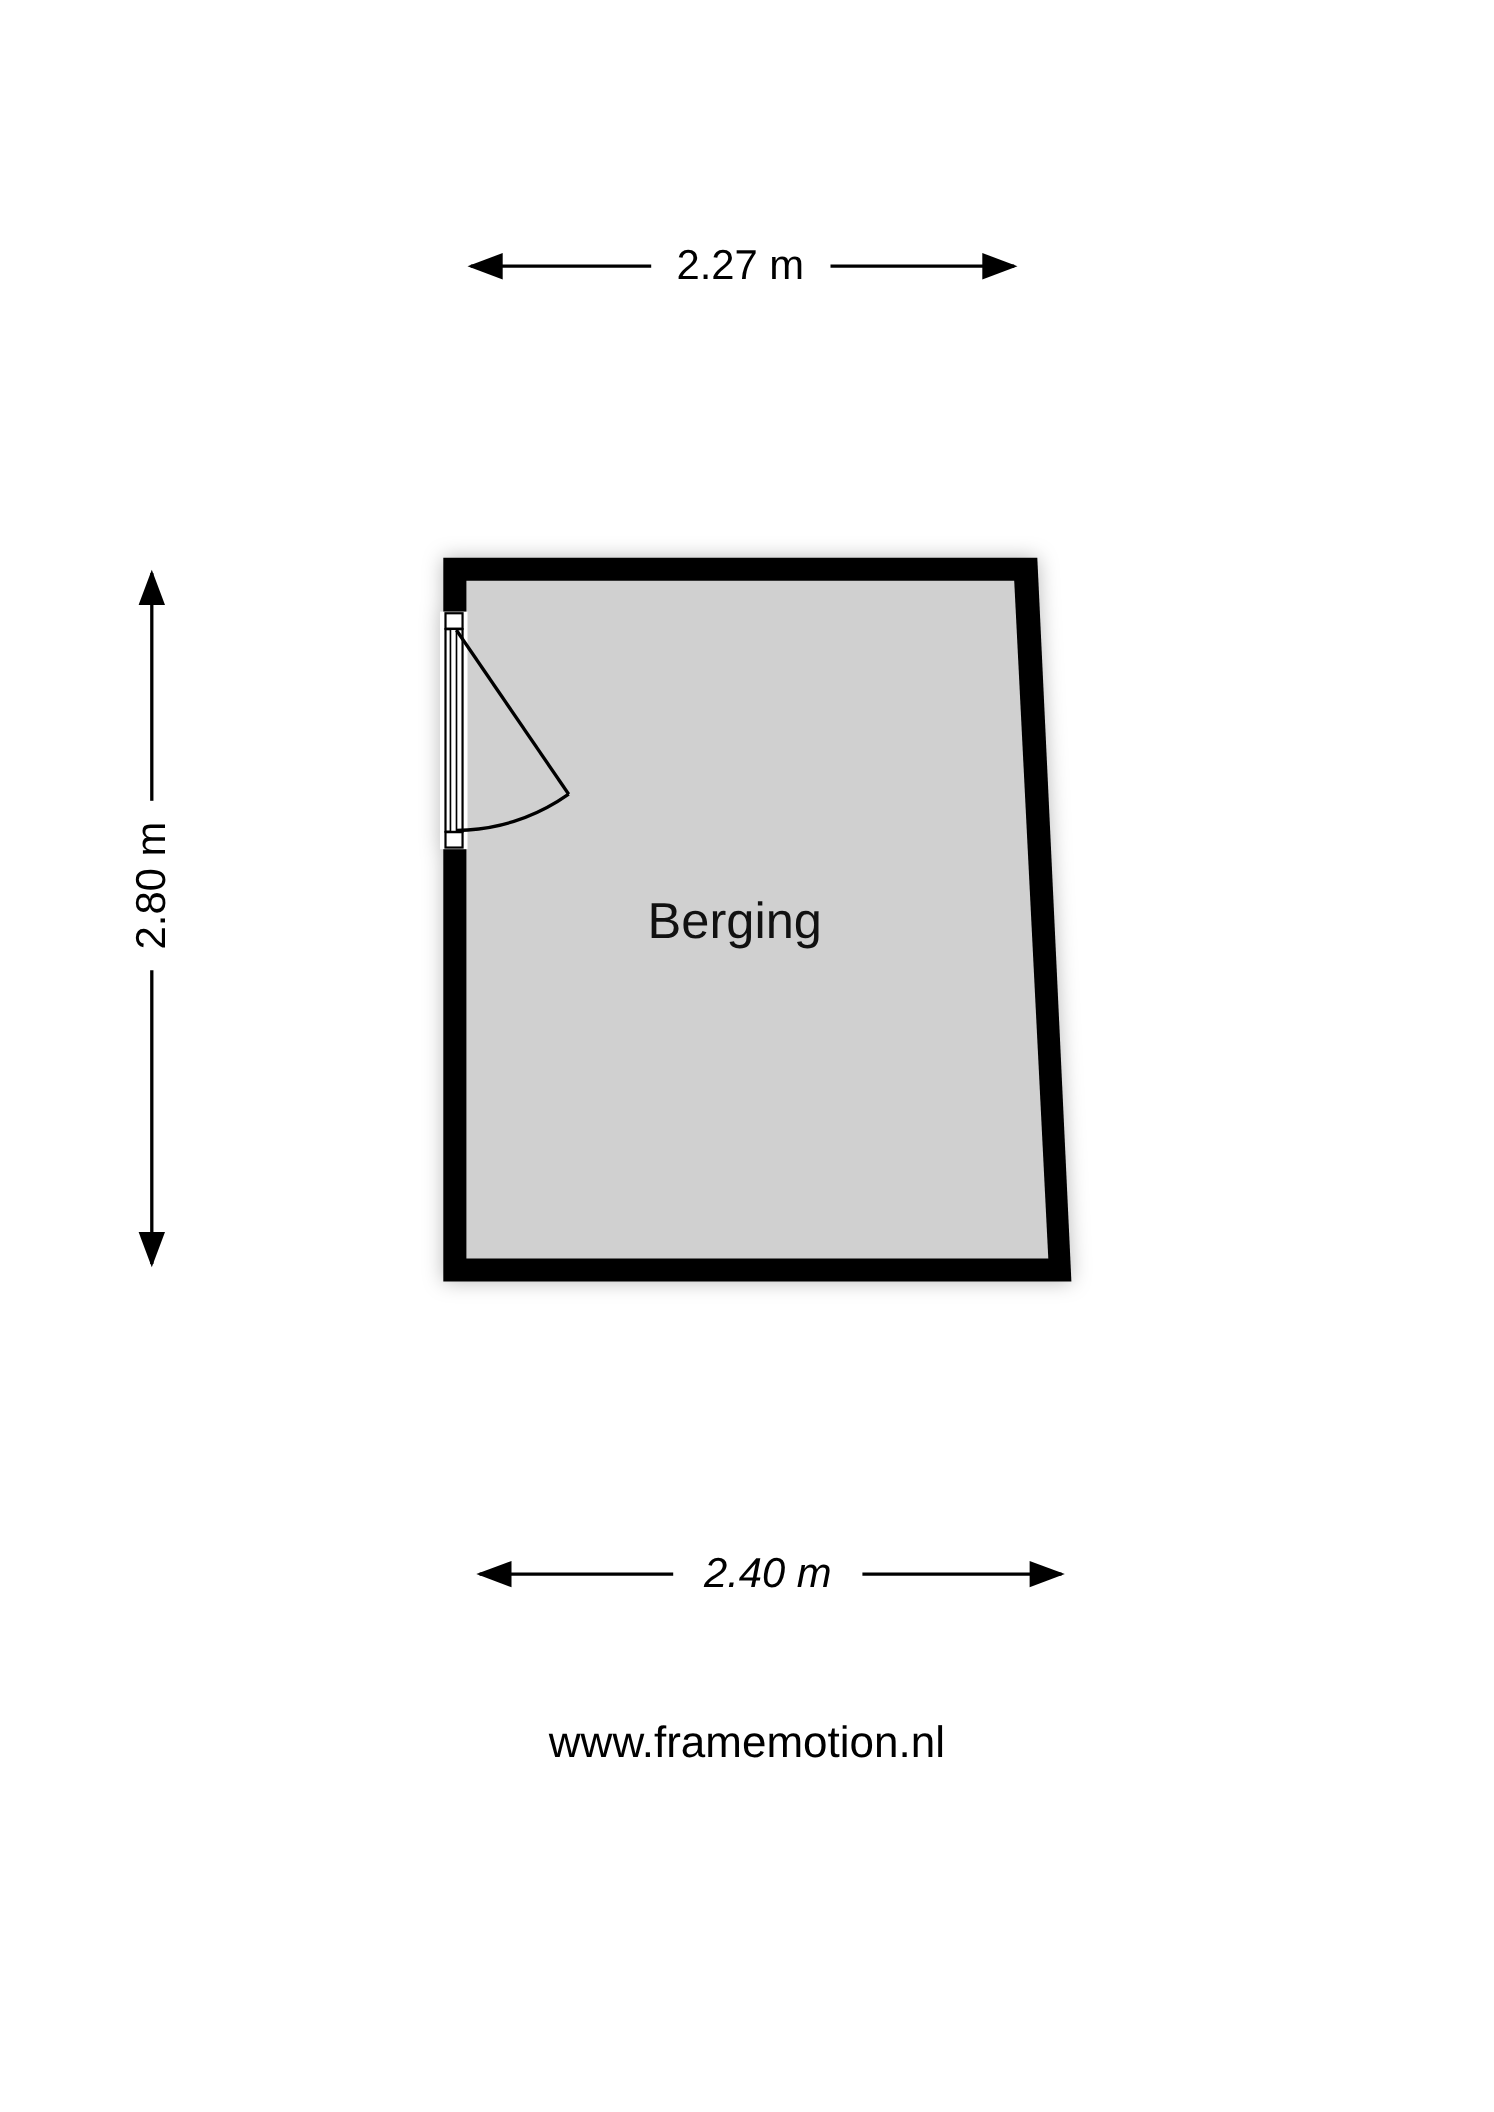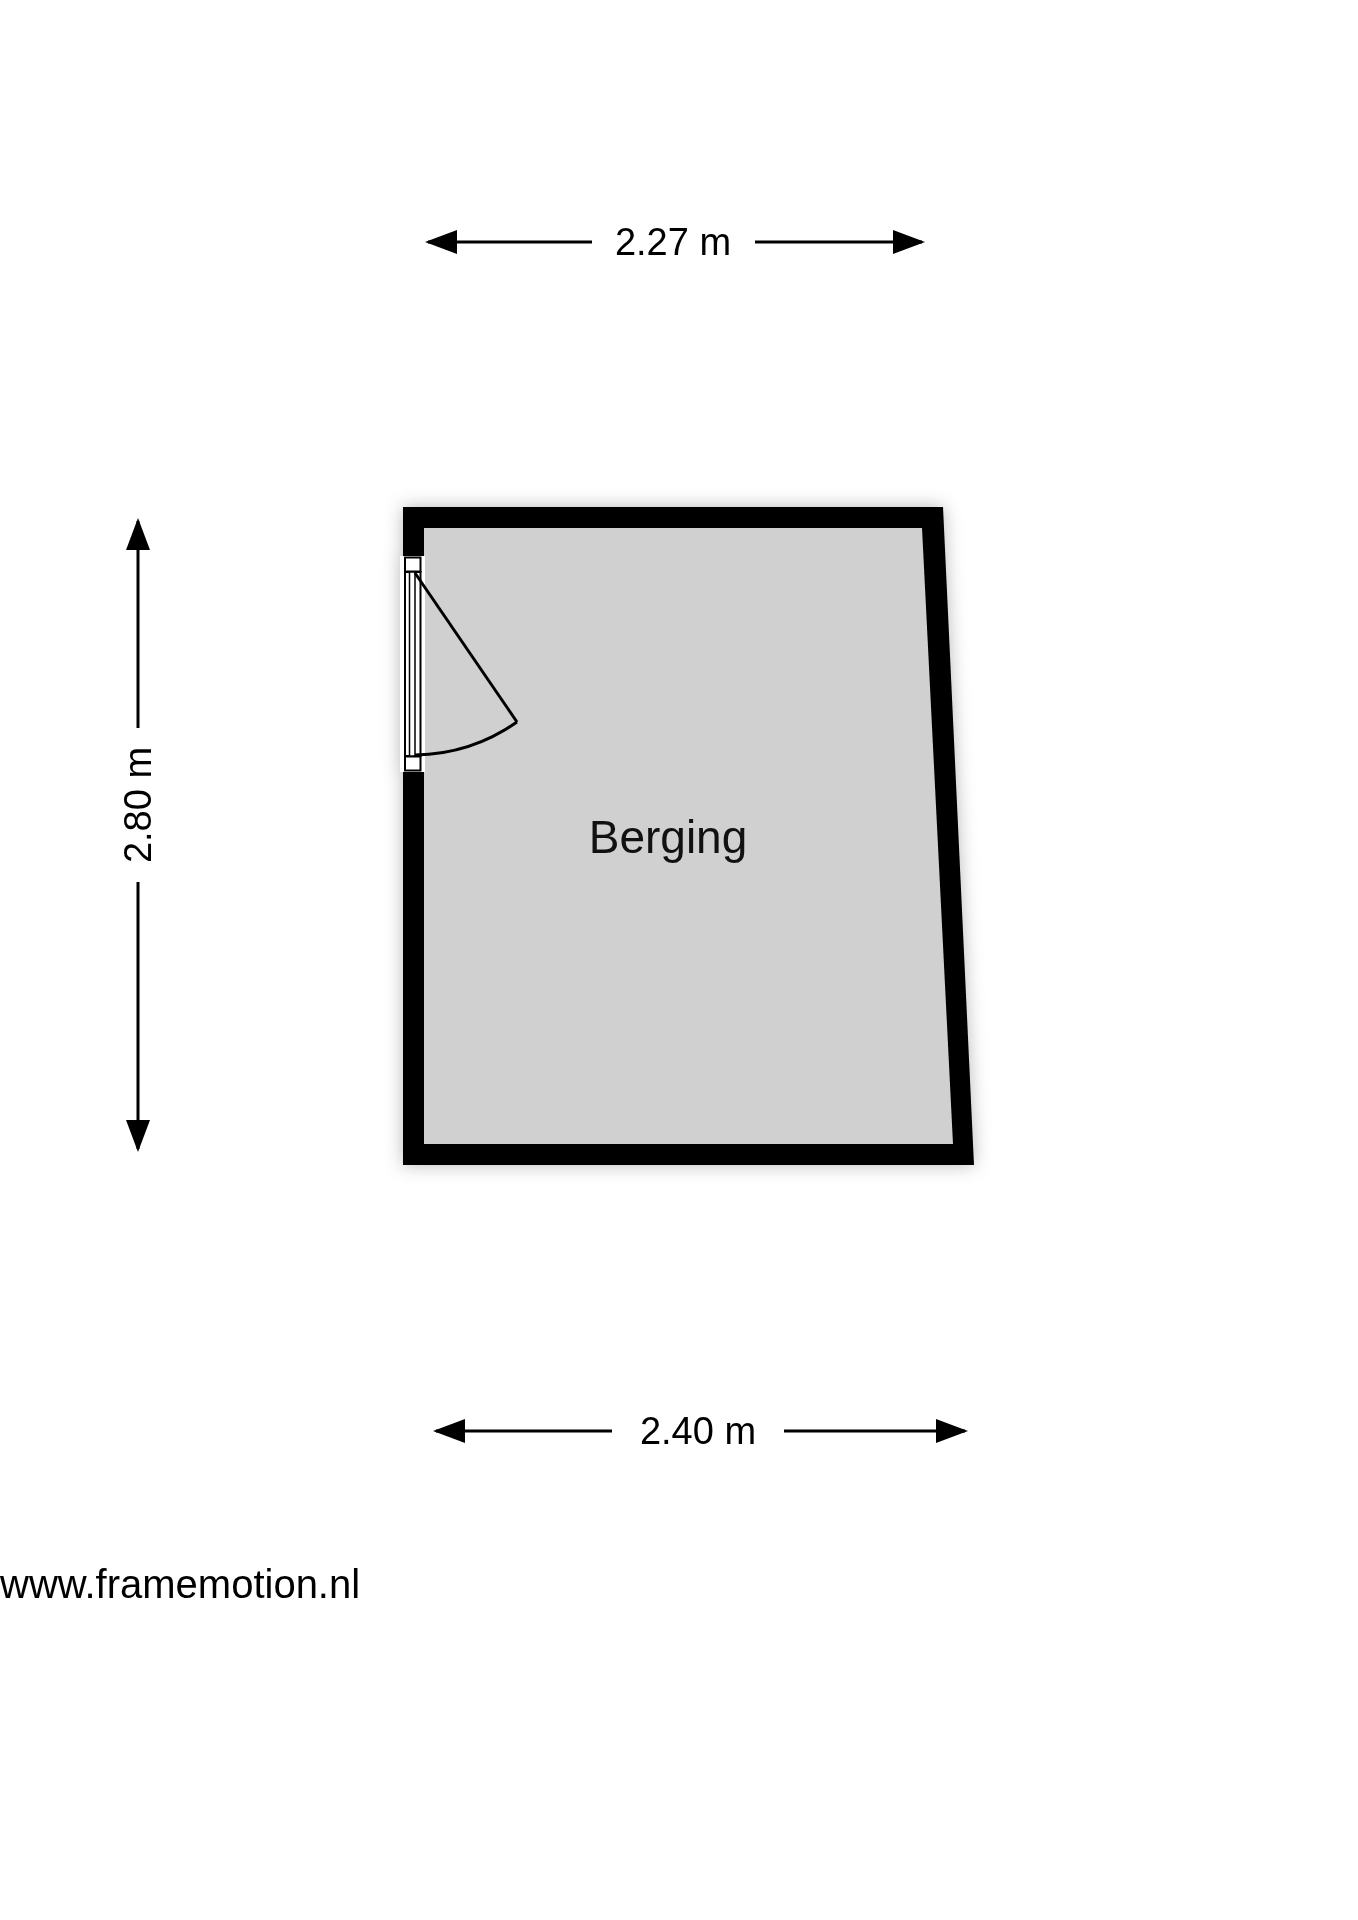--- a/index.html
+++ b/index.html
@@ -39,27 +39,27 @@
   }
   .dim-label {
     font-size: 38px;
     line-height: 46px;
   }
   .dim-top   { left: 593px; top: 219px;  width: 160px; }
   .dim-left  {
     left: 58px; top: 782px; width: 160px;
     transform: rotate(-90deg);
   }
-  .dim-bottom{ left: 618px; top: 1408px; width: 160px; }
+  .dim-bottom{ left: 618px; top: 1408px; width: 160px; font-style: italic; }
   .footer {
     position: absolute;
     left: 0;
     top: 1560px;
     width: 1358px;
-    text-align: left;
+    text-align: center;
     font-size: 40px;
     line-height: 49px;
     color: #000000;
   }
 </style>
 </head>
 <body>
 
 <div class="canvas">
 

